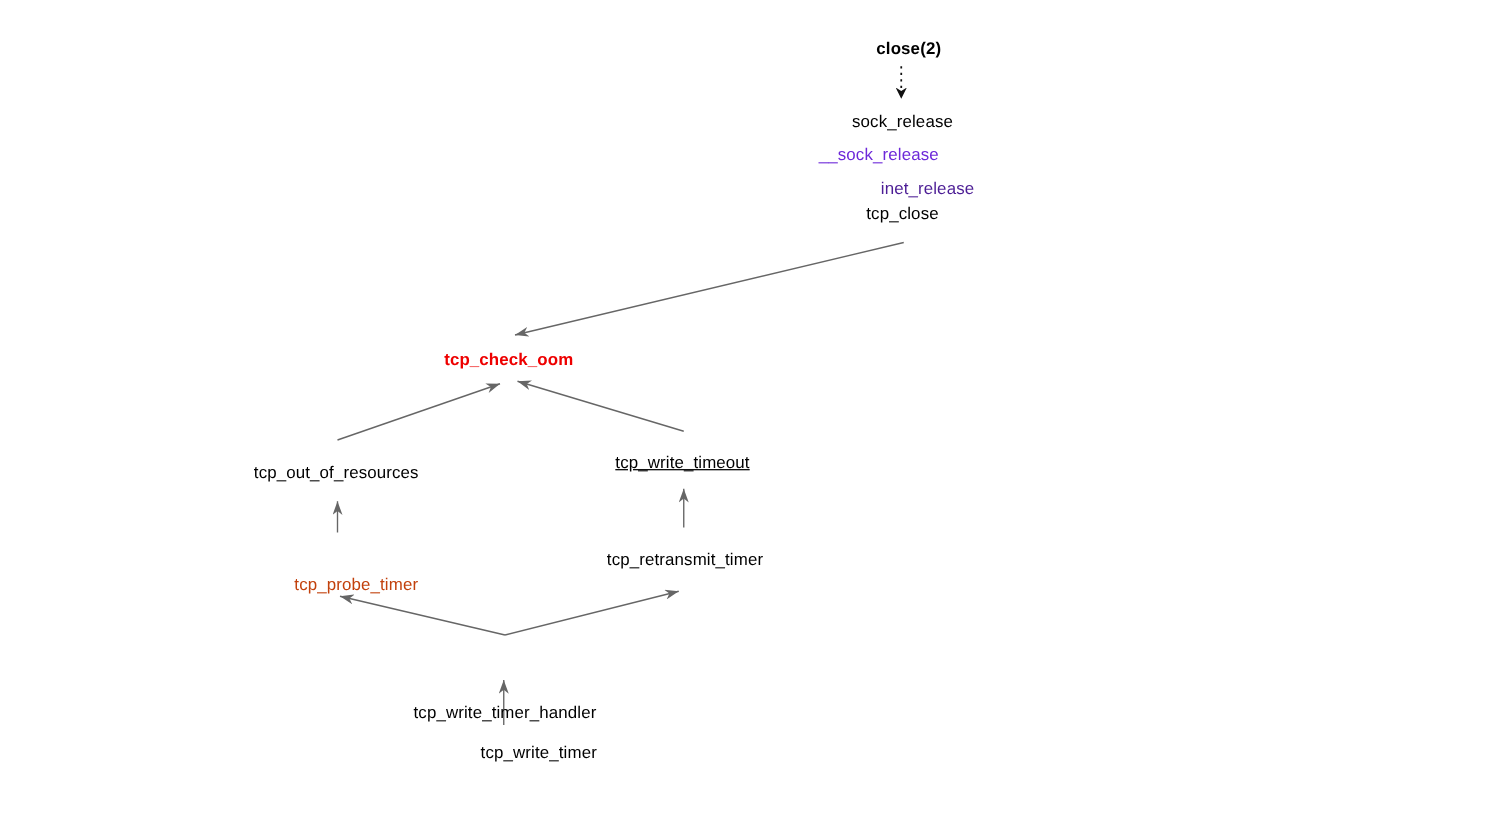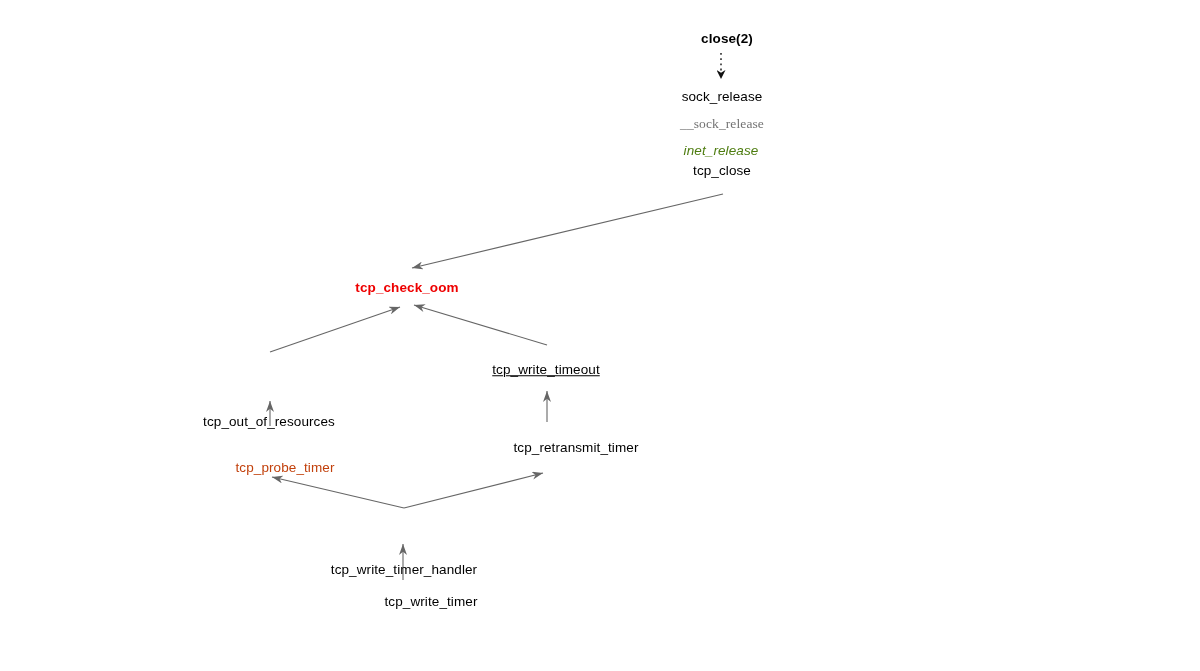--- a/index.html
+++ b/index.html
@@ -56,23 +56,23 @@
         <line x1="270" y1="426" x2="270" y2="401" stroke="#666666" stroke-width="1.1" marker-end="url(#arrowhead-gray)"></line>
         <line x1="547" y1="422" x2="547" y2="391" stroke="#666666" stroke-width="1.1" marker-end="url(#arrowhead-gray)"></line>
         <line x1="404" y1="508" x2="272" y2="477" stroke="#666666" stroke-width="1.1" marker-end="url(#arrowhead-gray)"></line>
         <line x1="404" y1="508" x2="543" y2="473" stroke="#666666" stroke-width="1.1" marker-end="url(#arrowhead-gray)"></line>
         <line x1="403" y1="580" x2="403" y2="544" stroke="#666666" stroke-width="1.1" marker-end="url(#arrowhead-gray)"></line>
       </g>
   </svg>
 
 <div class="node bold" style="left: 727px; top: 39px; color: rgb(0, 0, 0);">close(2)</div>
     <div class="node" style="left: 722px; top: 97px; color: rgb(0, 0, 0);">sock_release</div>
-    <div class="node" style="left: 722px; top: 124px; color: #737373; font-family: Liberation Serif, serif;">__sock_release</div>
-    <div class="node" style="left: 721px; top: 151px; color: #4d7c0f; font-style: italic;">inet_release</div>
+    <div class="node" style="left: 703px; top: 124px; color: #6d28d9;">__sock_release</div>
+    <div class="node" style="left: 742px; top: 151px; color: #4c1d95;">inet_release</div>
     <div class="node" style="left: 722px; top: 171px; color: rgb(0, 0, 0);">tcp_close</div>
     <div class="node bold" style="left: 407px; top: 288px; color: rgb(238, 0, 0);">tcp_check_oom</div>
-    <div class="node" style="left: 269px; top: 378px; color: rgb(0, 0, 0); margin-top: 44px;">tcp_out_of_resources</div>
+    <div class="node" style="left: 269px; top: 378px; color: rgb(0, 0, 0);">tcp_out_of_resources</div>
     <div class="node" style="left: 546px; top: 370px; color: rgb(0, 0, 0); text-decoration: underline;">tcp_write_timeout</div>
     <div class="node" style="left: 269px; top: 468px; color: #c2410c; margin-left: 16px;">tcp_probe_timer</div>
-    <div class="node" style="left: 548px; top: 448px; color: rgb(0, 0, 0); margin-left: 28px;">tcp_retransmit_timer</div>
+    <div class="node" style="left: 548px; top: 448px; color: rgb(0, 0, 0);">tcp_retransmit_timer</div>
     <div class="node" style="left: 404px; top: 528px; color: rgb(0, 0, 0); margin-top: 42px;">tcp_write_timer_handler</div>
     <div class="node" style="left: 403px; top: 602px; color: rgb(0, 0, 0); margin-left: 28px;">tcp_write_timer</div>
   </div>
 
 </body></html>

